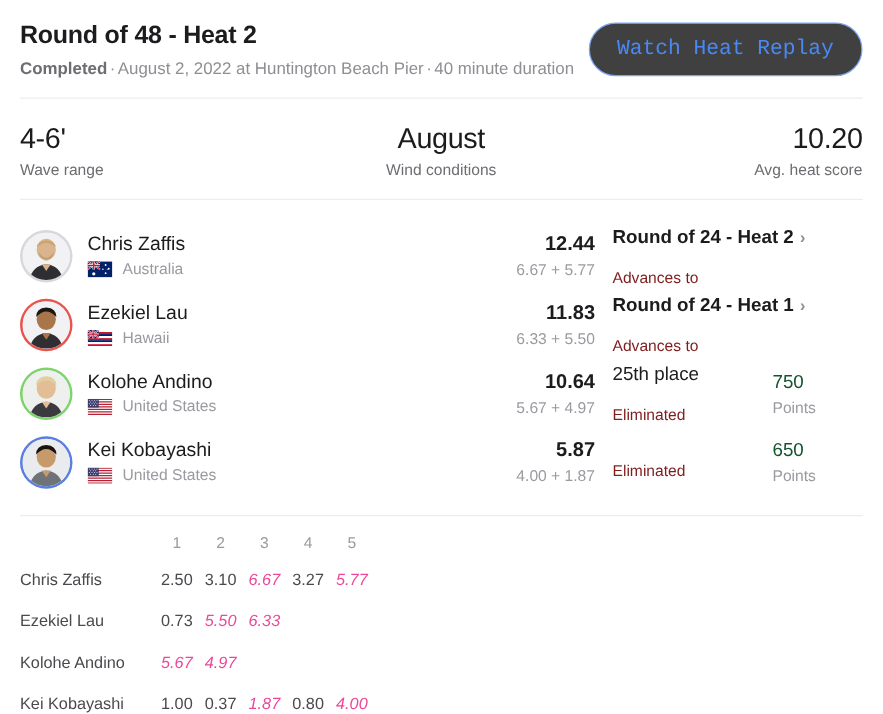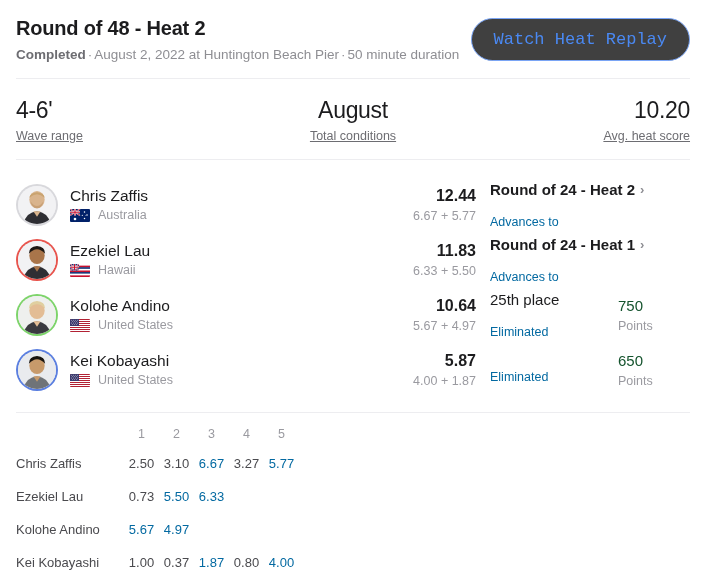--- a/index.html
+++ b/index.html
@@ -75,21 +75,20 @@
     font-weight: normal;
     color: #1c1c1e;
     letter-spacing: -0.3px;
     line-height: 27px;
   }
   .stat-label {
     margin-top: 5px;
     font-size: 12.5px;
     color: #6d6d72;
     line-height: 15px;
-    text-decoration: underline;
   }
 
   
   .surfers { padding: 0 16px; margin-top: 17px; }
   .surfer-row {
     display: flex;
     align-items: center;
     height: 55px;
   }
 
@@ -173,21 +172,21 @@
   .chevron {
     margin-left: 5px;
     color: #8e8e93;
     font-size: 13px;
     line-height: 13px;
     display: inline-block;
   }
   .result-sub {
     margin-top: 16px;
     font-size: 12.5px;
-    color: #0369a1;
+    color: #7f1d1d;
     line-height: 15px;
     white-space: nowrap;
   }
 
   .points-col {
     width: 72px;
     flex: 0 0 auto;
     text-align: left;
   }
   .points-value {
@@ -227,48 +226,48 @@
     height: 26px;
     vertical-align: middle;
   }
   table.waves td.wave-score {
     width: 35px;
     font-size: 13px;
     color: #4a4a4e;
     height: 33px;
     vertical-align: middle;
   }
-  table.waves td.wave-score.counted { color: #0369a1; }
+  table.waves td.wave-score.counted { color: #ec4899; font-style: italic; }
   table.waves td.spacer { width: auto; }
 </style>
 </head>
 <body>
 
 <div class="page">
 
   <div class="header">
     <div class="header-left">
       <div class="heat-title">Round of 48 - Heat 2</div>
       <div class="heat-meta">
-        <span class="status">Completed</span><span class="dot">·</span><span>August 2, 2022 at Huntington Beach Pier</span><span class="dot">·</span><span>50 minute duration</span>
+        <span class="status">Completed</span><span class="dot">·</span><span>August 2, 2022 at Huntington Beach Pier</span><span class="dot">·</span><span>40 minute duration</span>
       </div>
     </div>
     <button class="replay-button">Watch Heat Replay</button>
   </div>
 
   <div class="divider"></div>
 
   <div class="stats">
     <div class="stat stat-a">
       <div class="stat-value">4-6'</div>
       <div class="stat-label">Wave range</div>
     </div>
     <div class="stat stat-b">
       <div class="stat-value">August</div>
-      <div class="stat-label">Total conditions</div>
+      <div class="stat-label">Wind conditions</div>
     </div>
     <div class="stat stat-d">
       <div class="stat-value">10.20</div>
       <div class="stat-label">Avg. heat score</div>
     </div>
   </div>
 
   <div class="divider"></div>
 
   <div class="surfers">

